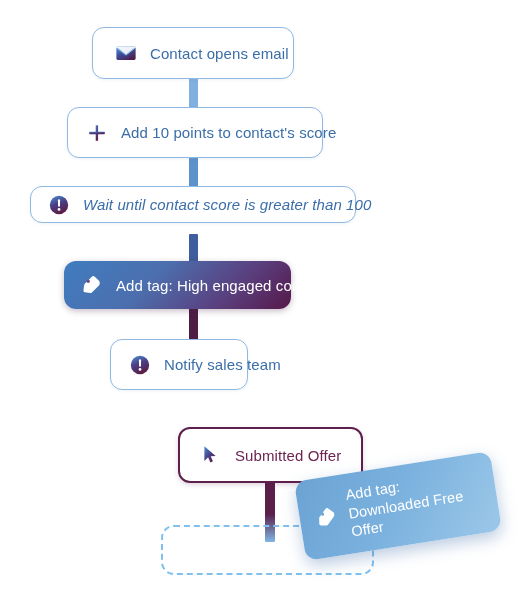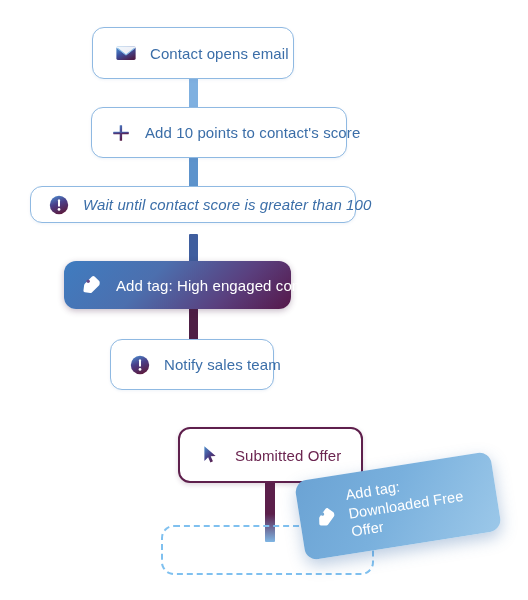--- a/index.html
+++ b/index.html
@@ -128,21 +128,21 @@
           </linearGradient>
         </defs>
         <rect x="1.5" y="5" width="21" height="14.5" rx="1.6" fill="url(#gEnv)"></rect>
         <path d="M1.5 6.2 L12 14.5 L22.5 6.2 L22.5 5 L1.5 5 Z" fill="#ffffff" opacity="0.92"></path>
         <path d="M2.6 6.6 L12 14 L21.4 6.6" fill="none" stroke="#7fb6e4" stroke-width="1.1"></path>
       </svg>
     </span>
     <span class="node-label">Contact opens email</span>
   </div>
 
-  <div class="node node-outline" style="left:67px; top:107px; width:256px; height:51px; padding-left:18px;margin-left:24px;">
+  <div class="node node-outline" style="left:67px; top:107px; width:256px; height:51px; padding-left:18px;">
     <span class="node-icon">
       <svg viewBox="0 0 24 24" width="22" height="22">
         <defs>
           <linearGradient id="gPlus" x1="0" y1="0" x2="0.3" y2="1">
             <stop offset="0%" stop-color="#4a7fc4"></stop>
             <stop offset="60%" stop-color="#4b3f87"></stop>
             <stop offset="100%" stop-color="#5a1f4a"></stop>
           </linearGradient>
         </defs>
         <rect x="10.6" y="3.5" width="2.6" height="17" rx="0.4" fill="url(#gPlus)"></rect>
@@ -173,21 +173,21 @@
   <div class="node node-filled" style="left:64px; top:261px; width:227px; height:48px; padding-left:17px;">
     <span class="node-icon">
       <svg viewBox="0 0 24 24" width="21" height="21">
         <path d="M3.2 11.2 L11.6 2.9 C12.1 2.4 12.7 2.2 13.4 2.3 L19.6 3.2 C20.6 3.3 21.3 4.1 21.2 5.1 L20.4 11.3 C20.3 11.9 20.1 12.4 19.7 12.9 L11.4 21.2 C10.6 22 9.3 22 8.5 21.2 L3.2 15.9 C2.4 15.1 2.4 12 3.2 11.2 Z" fill="#ffffff" transform="rotate(180 12 12)"></path>
         <circle cx="8.2" cy="8.3" r="1.9" fill="#6a4a86"></circle>
       </svg>
     </span>
     <span class="node-label">Add tag: High engaged contact</span>
   </div>
 
-  <div class="node node-outline" style="left:110px; top:339px; width:164px; height:51px; padding-left:18px;">
+  <div class="node node-outline" style="left:110px; top:339px; width:138px; height:51px; padding-left:18px;">
     <span class="node-icon">
       <svg viewBox="0 0 24 24" width="22" height="22">
         <defs>
           <linearGradient id="gAlert2" x1="0.2" y1="0" x2="0.6" y2="1">
             <stop offset="0%" stop-color="#4b85c8"></stop>
             <stop offset="45%" stop-color="#4a3e87"></stop>
             <stop offset="100%" stop-color="#5c1b3f"></stop>
           </linearGradient>
         </defs>
         <circle cx="12" cy="12" r="10" fill="url(#gAlert2)"></circle>

